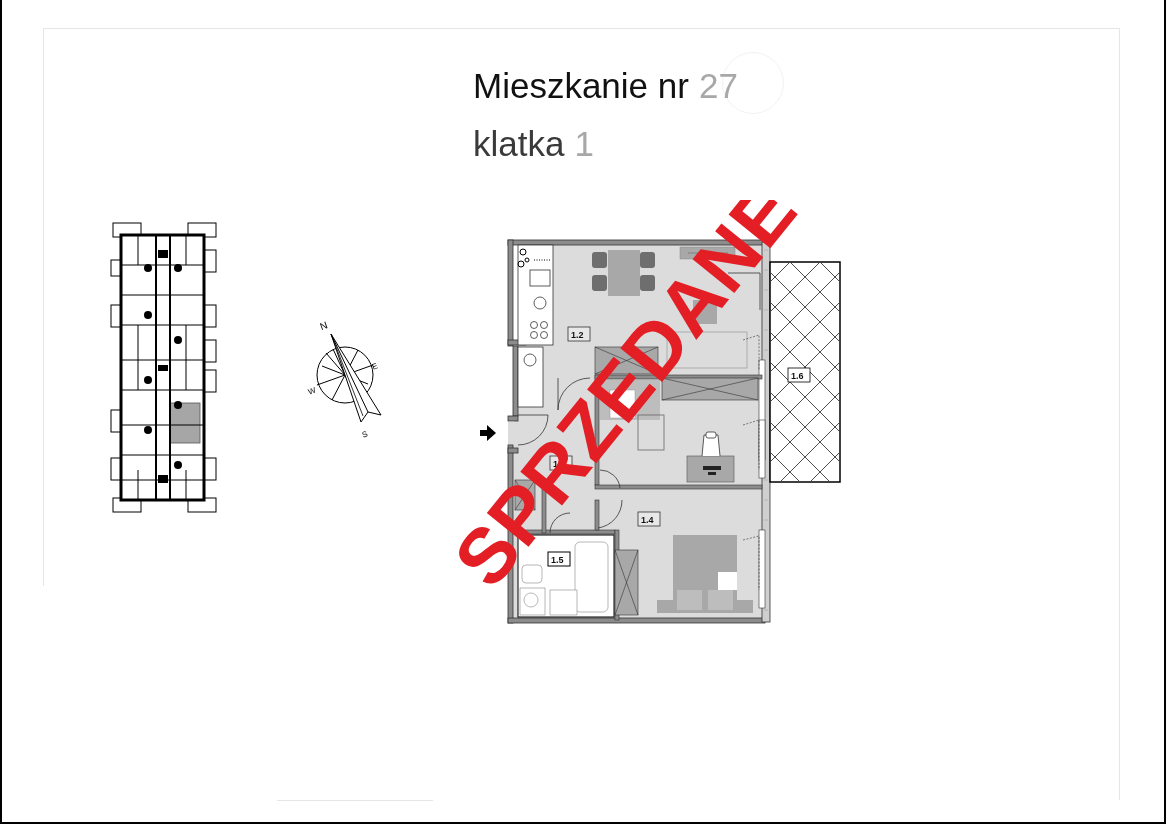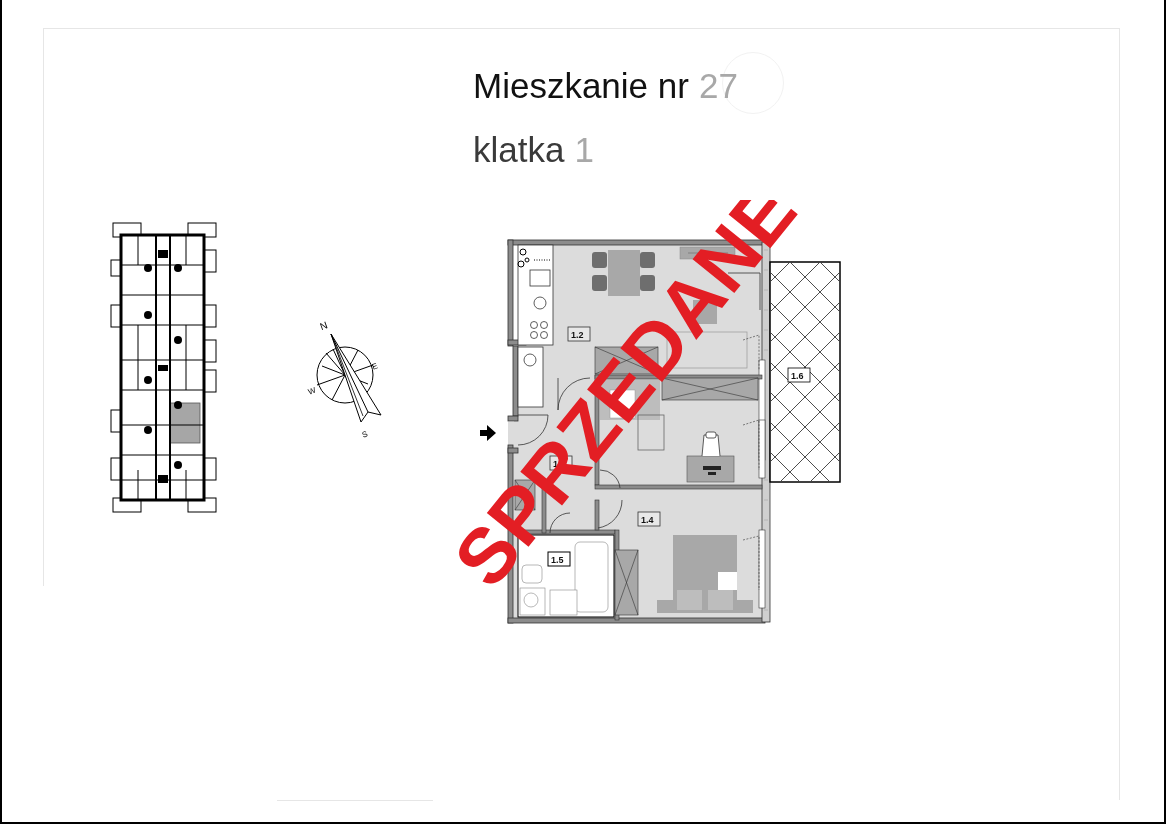--- a/index.html
+++ b/index.html
@@ -4,21 +4,21 @@
 <style>
   html, body { margin: 0; padding: 0; background: #ffffff; }
   body { width: 1169px; height: 827px; position: relative; overflow: hidden; font-family: "Liberation Sans", sans-serif; }
   .page-frame { position: absolute; left: 0; top: 0; width: 1166px; height: 824px; border-left: 2px solid #000; border-right: 2px solid #000; border-bottom: 2px solid #000; box-sizing: border-box; }
   .inner-frame { position: absolute; left: 43px; top: 28px; width: 1077px; height: 773px; border-top: 1px solid #e6e6e6; border-right: 1px solid #e6e6e6; box-sizing: border-box; }
   .inner-left { position: absolute; left: 43px; top: 28px; width: 1px; height: 558px; background: #e6e6e6; }
   .inner-bottom { position: absolute; left: 277px; top: 800px; width: 843px; height: 1px; background: #e6e6e6; }
   .inner-bottom-right { position: absolute; left: 433px; top: 800px; width: 687px; height: 1px; background: #ffffff; }
   .title-line { position: absolute; left: 473px; font-size: 35px; line-height: 40px; white-space: nowrap; text-align: right; }
   .title-1 { top: 66px; color: #111111; }
-  .title-2 { top: 130px; color: #3a3a3a; }
+  .title-2 { top: 124px; color: #3a3a3a; }
   .num { color: #a8a8a8; margin-left: 10px; }
   .num-circle { position: absolute; left: 722px; top: 52px; width: 60px; height: 60px; border-radius: 50%; border: 1px solid #f2f2f2; }
   svg { position: absolute; }
 </style>
 </head>
 <body>
 
 <div class="page-frame"></div>
 <div class="inner-frame"></div>
 <div class="inner-left"></div>

